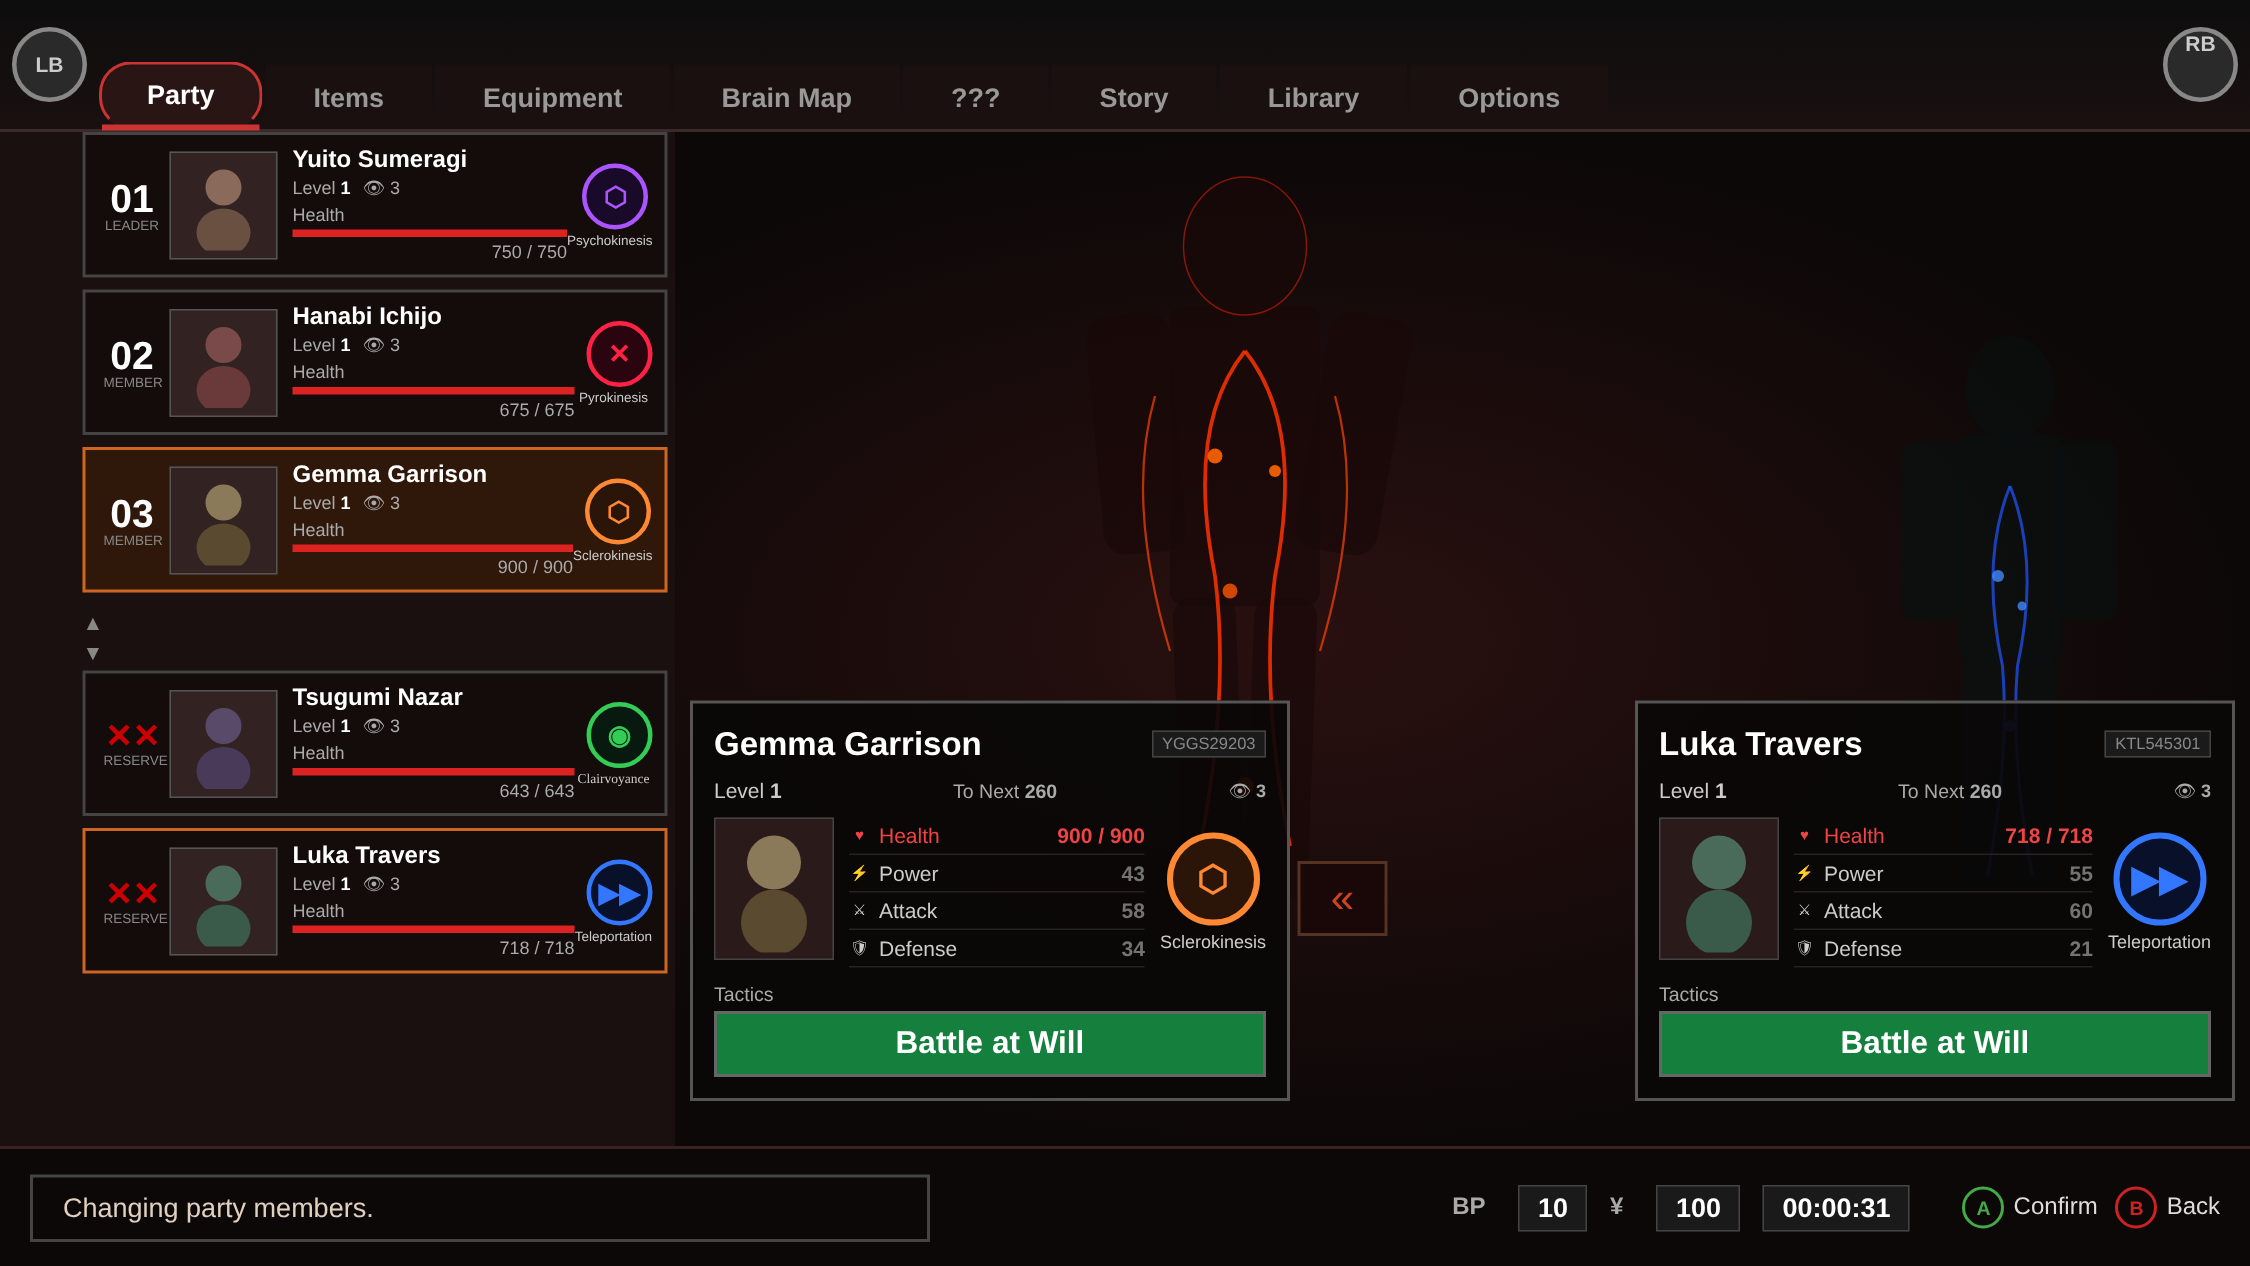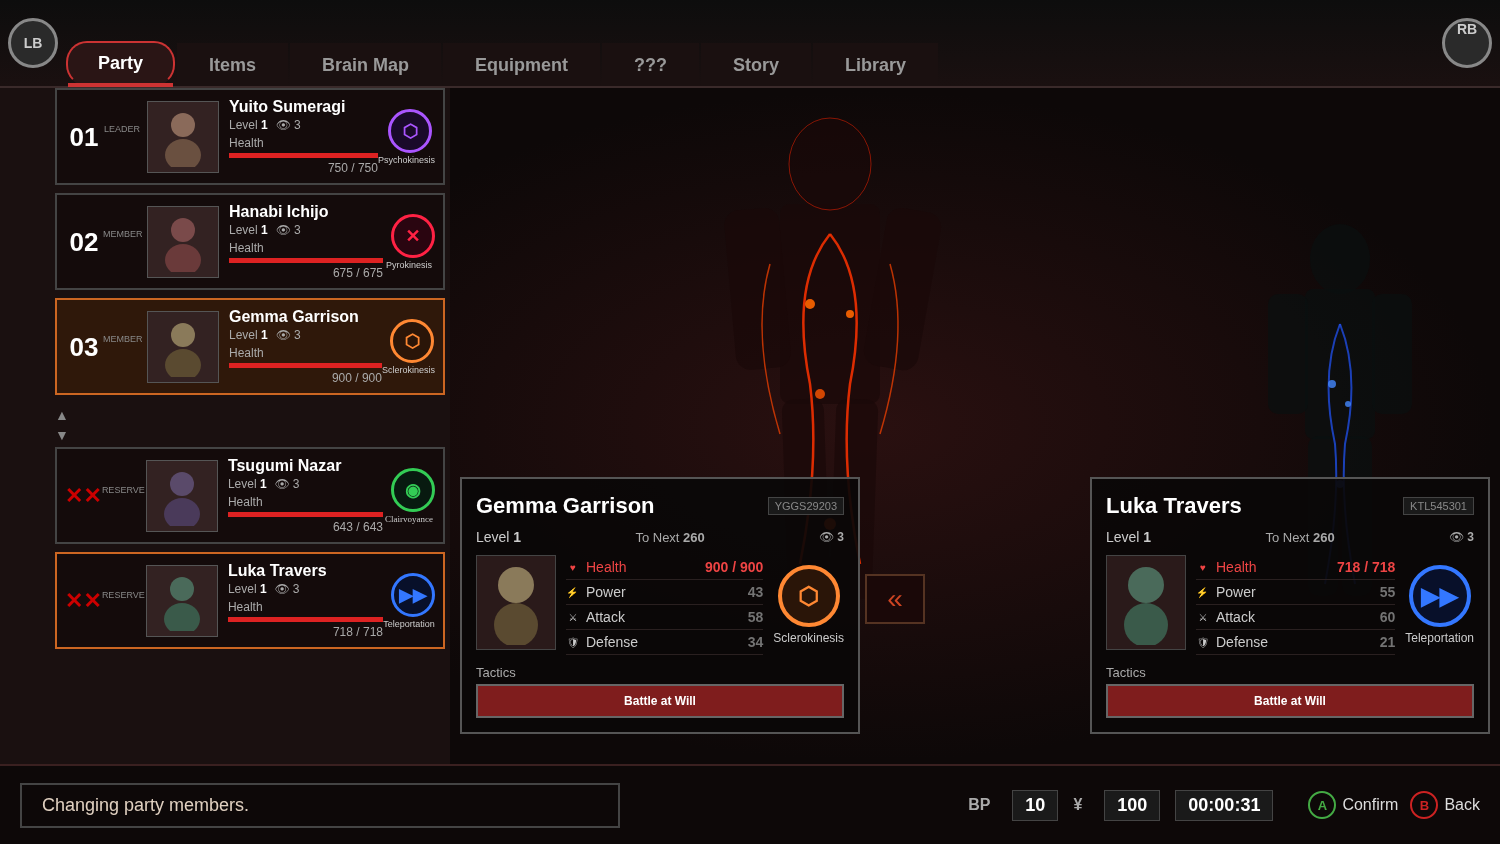--- a/index.html
+++ b/index.html
@@ -128,22 +128,22 @@
     .member-role {
       font-size: 9px;
       color: #888;
       text-transform: uppercase;
       text-align: center;
       width: 38px;
     }
 
     .member-number-col {
       display: flex;
-      flex-direction: row;
-      align-items: flex-start;
+      flex-direction: column;
+      align-items: flex-end;
       margin-right: 6px;
       min-width: 42px;
     }
 
     .member-avatar {
       width: 72px;
       height: 72px;
       background: #332222;
       margin-right: 10px;
       border: 1px solid #555;
@@ -376,25 +376,25 @@
       margin-top: 10px;
     }
 
     .tactics-label {
       font-size: 13px;
       color: #aaa;
       margin-bottom: 4px;
     }
 
     .tactics-value {
-      background: #7f1d1d;
+      background: #15803d;
       border: 2px solid #666;
       padding: 8px;
       text-align: center;
-      font-size: 12px;
+      font-size: 21px;
       font-weight: bold;
       color: #fff;
     }
 
     
     .swap-arrow {
       position: absolute;
       bottom: 150px;
       left: 455px;
       width: 60px;
@@ -516,33 +516,36 @@
     <span>LB</span>
   </div>
   <div class="nav-tabs">
     <div class="nav-tab active">
       <span>Party</span>
     </div>
     <div class="nav-tab">
       <span>Items</span>
     </div>
     <div class="nav-tab">
+      <span>Equipment</span>
+    </div>
+    <div class="nav-tab">
       <span>Brain Map</span>
-    </div>
-    <div class="nav-tab">
-      <span>Equipment</span>
     </div>
     <div class="nav-tab">
       <span>???</span>
     </div>
     <div class="nav-tab">
       <span>Story</span>
     </div>
     <div class="nav-tab">
       <span>Library</span>
+    </div>
+    <div class="nav-tab">
+      <span>Options</span>
     </div>
   </div>
   <div class="nav-rb">
     <span>RB</span>
   </div>
 </div>
 
 <div class="party-panel">
 
   <div class="party-member">

